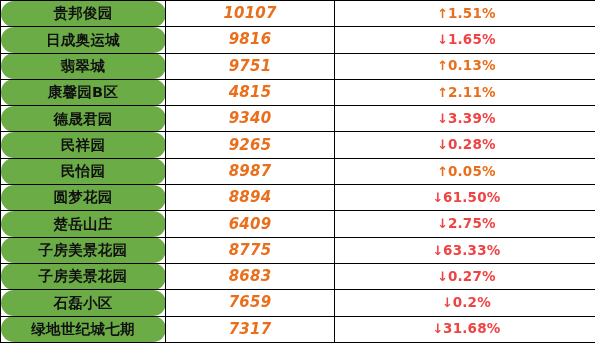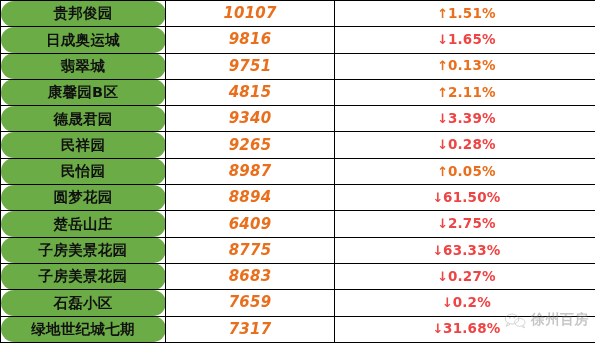--- a/index.html
+++ b/index.html
@@ -182,27 +182,14 @@
           <td class="col-change"><span class="chg down"><span class="arrow">↓</span><span class="pct">0.2%</span></span></td>
         </tr>
         <tr>
           <td class="col-name">绿地世纪城七期</td>
           <td class="col-price">7317</td>
           <td class="col-change"><span class="chg down"><span class="arrow">↓</span><span class="pct">31.68%</span></span></td>
         </tr>
       </tbody>
   </table>
 
-  <div class="watermark">
-    <span class="wm-icon-wrap">
-      <svg class="wm-icon" viewBox="0 0 30 22" xmlns="http://www.w3.org/2000/svg" aria-hidden="true">
-        <ellipse cx="11" cy="9" rx="9.2" ry="6.8" fill="none" stroke="#8a8a8a" stroke-width="1.2"></ellipse>
-        <path d="M5 14 L3 19 L8.2 16.1" fill="none" stroke="#8a8a8a" stroke-width="1.2" stroke-linejoin="round"></path>
-        <circle cx="7.8" cy="7.2" r="1.15" fill="#8a8a8a"></circle>
-        <circle cx="14.2" cy="7.2" r="1.15" fill="#8a8a8a"></circle>
-        <ellipse cx="21.5" cy="13.5" rx="7.2" ry="5.4" fill="none" stroke="#8a8a8a" stroke-width="1.1"></ellipse>
-        <path d="M26.4 17.4 L28 21 L24 19.2" fill="none" stroke="#8a8a8a" stroke-width="1.1" stroke-linejoin="round"></path>
-      </svg>
-    </span>
-    <span class="wm-text">徐州百房</span>
-  </div>
 
 </div>
 
 </body></html>

